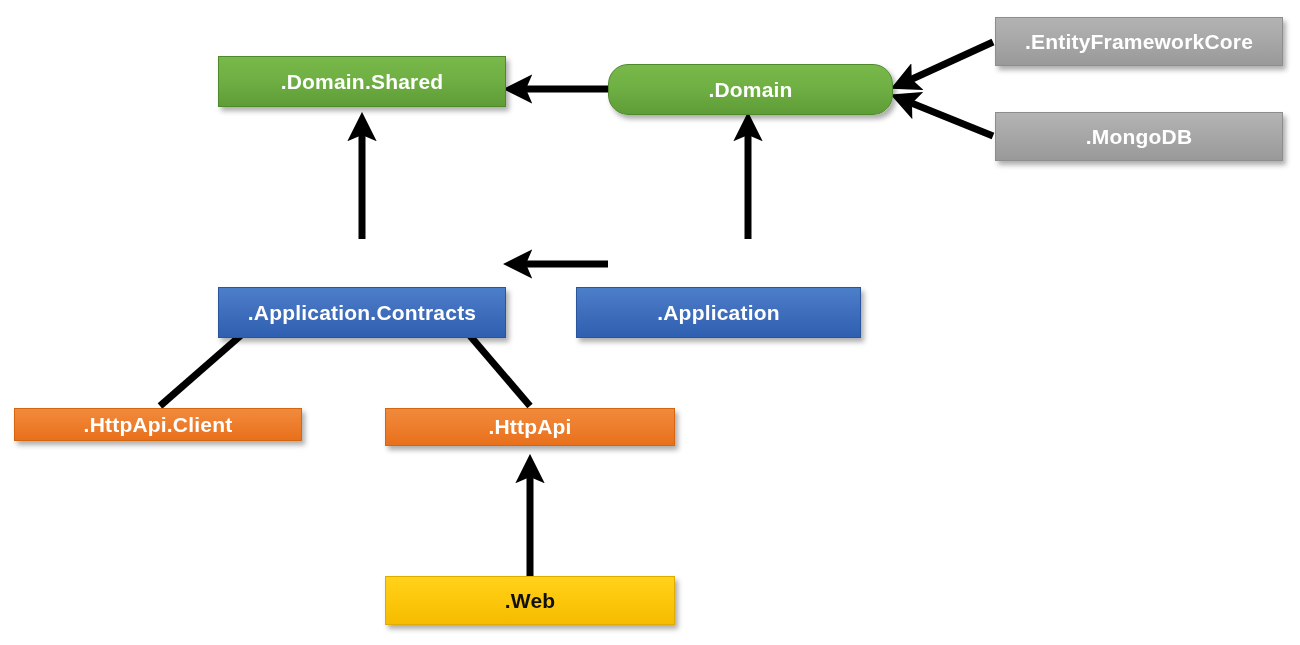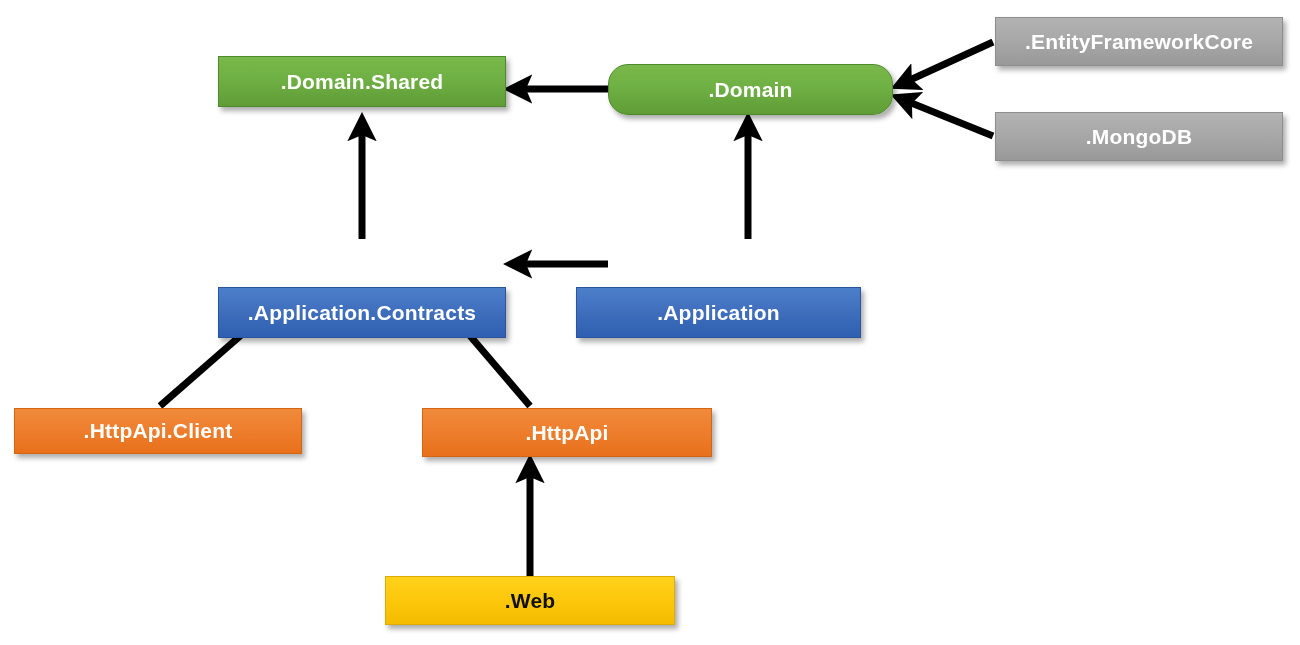--- a/index.html
+++ b/index.html
@@ -105,24 +105,24 @@
       </div>
       <div class="node gray" style="left: 995px; top: 112px; width: 288px; height: 49px;">
         <span class="node-label">.MongoDB</span>
       </div>
       <div class="node blue" style="left: 218px; top: 239px; width: 288px; height: 51px;">
         <span class="node-label">.Application.Contracts</span>
       </div>
       <div class="node blue" style="left: 576px; top: 239px; width: 285px; height: 51px;">
         <span class="node-label">.Application</span>
       </div>
-      <div class="node orange" style="left: 14px; top: 408px; width: 288px; height: 46px; justify-content: center;">
+      <div class="node orange" style="left: 14px; top: 408px; width: 288px; height: 33px; justify-content: center;">
         <span class="node-label">.HttpApi.Client</span>
       </div>
-      <div class="node orange" style="left: 385px; top: 408px; width: 290px; height: 49px; margin-left: 37px;">
+      <div class="node orange" style="left: 385px; top: 408px; width: 290px; height: 38px;">
         <span class="node-label">.HttpApi</span>
       </div>
       <div class="node yellow" style="left: 385px; top: 576px; width: 290px; height: 49px;">
         <span class="node-label">.Web</span>
       </div>
     </div>
 
 </div>
 
 </body></html>

